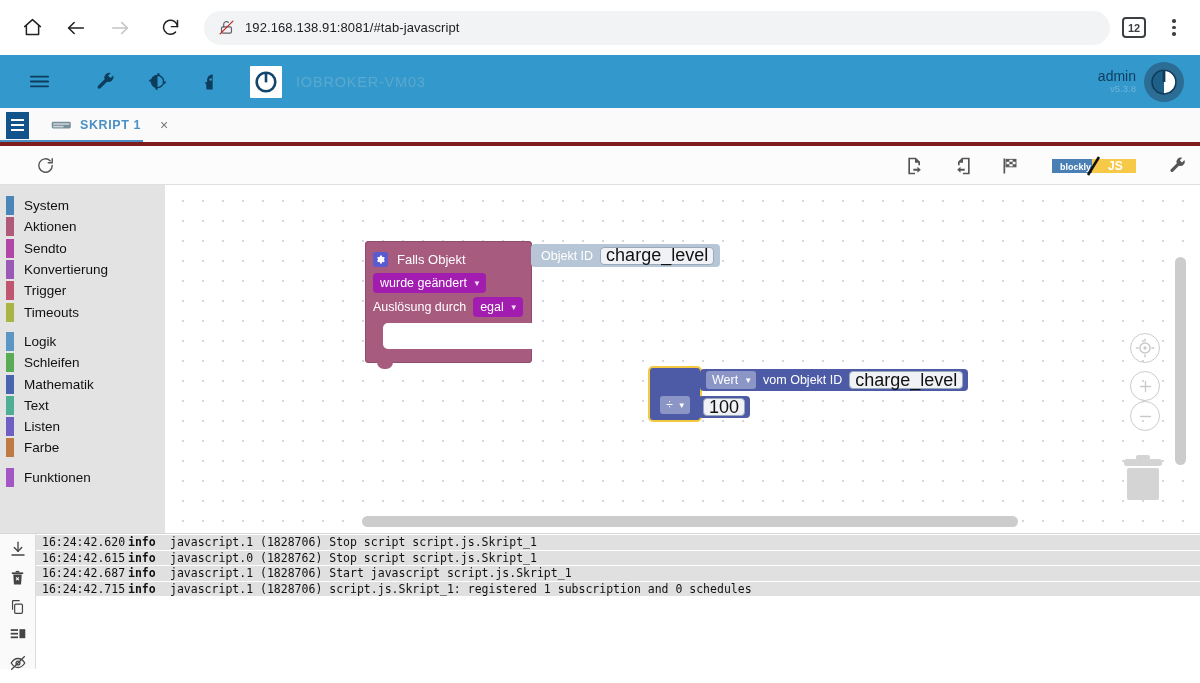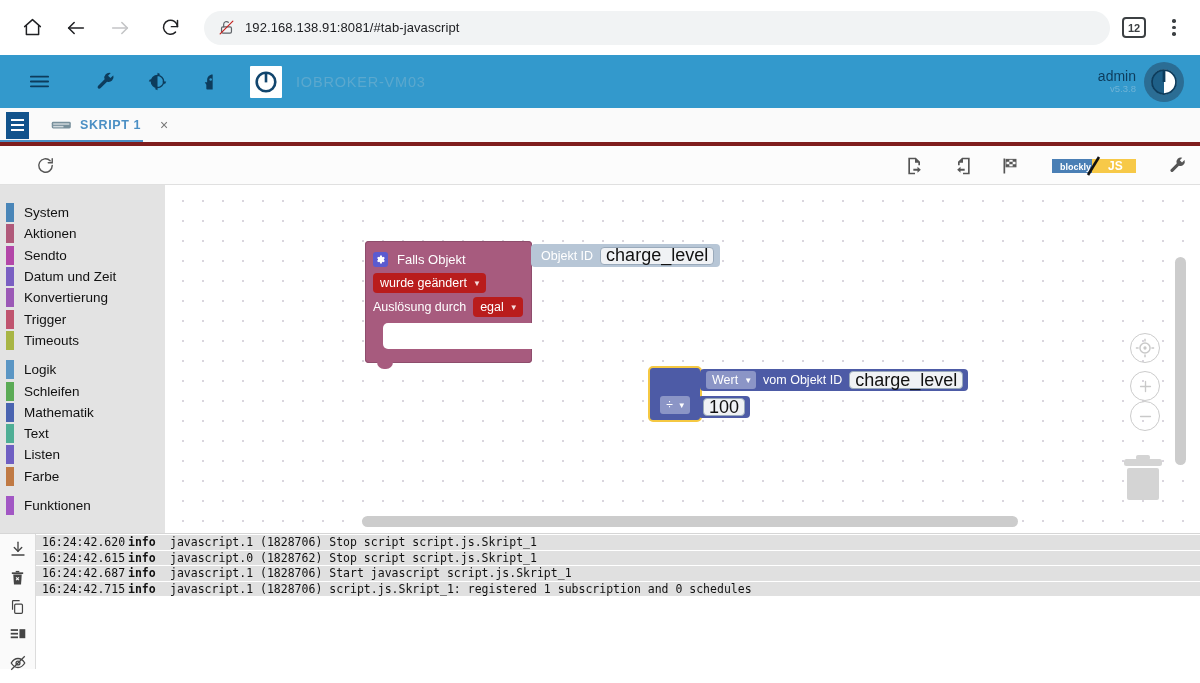--- a/index.html
+++ b/index.html
@@ -164,21 +164,21 @@
 
   
   .main {
     width: 1200px; height: 348px;
     display: flex;
     position: relative;
   }
   .palette {
     width: 165px; height: 348px;
     background: #e3e3e3;
-    padding-top: 17px;
+    padding-top: 10px;
   }
   .cat-row {
     display: flex; align-items: center;
     height: 21.3px;
     padding-left: 6px;
     gap: 10px;
   }
   .cat-sw { width: 8px; height: 19px; display: block; }
   .cat-label { font-size: 13.5px; color: #111; }
   .cat-gap { height: 8px; }
@@ -206,21 +206,21 @@
   .ifblk .row { display: flex; align-items: center; padding: 0 8px; height: 24px; }
   .mutator {
     width: 15px; height: 15px;
     background: #5b5bd0;
     border-radius: 3px;
     display: flex; align-items: center; justify-content: center;
     margin-right: 9px;
   }
   .ifblk .title { color: #ffffff; font-size: 13px; }
   .dd {
-    background: #b91c1c;
+    background: #a21caf;
     border-radius: 4px;
     height: 20px;
     display: inline-flex; align-items: center;
     padding: 0 5px 0 7px;
     gap: 6px;
     color: #fff; font-size: 12.5px;
   }
   .dd .arrow { font-size: 8px; opacity: .85; }
   .ifblk .lbl { color: #ffffff; font-size: 12.5px; margin-right: 7px; }
   .ifblk .statement {
@@ -538,24 +538,20 @@
           <span class="cat-sw" style="background:#4a86b8"></span>
           <span class="cat-label">System</span>
         </div>
       <div class="cat-row">
           <span class="cat-sw" style="background:#b05a7a"></span>
           <span class="cat-label">Aktionen</span>
         </div>
       <div class="cat-row">
           <span class="cat-sw" style="background:#b347a8"></span>
           <span class="cat-label">Sendto</span>
-        </div>
-      <div class="cat-row">
-          <span class="cat-sw" style="background:#7a5fc2"></span>
-          <span class="cat-label">Datum und Zeit</span>
         </div>
       <div class="cat-row">
           <span class="cat-sw" style="background:#9b59b6"></span>
           <span class="cat-label">Konvertierung</span>
         </div>
       <div class="cat-row">
           <span class="cat-sw" style="background:#c0556f"></span>
           <span class="cat-label">Trigger</span>
         </div>
       <div class="cat-row">

